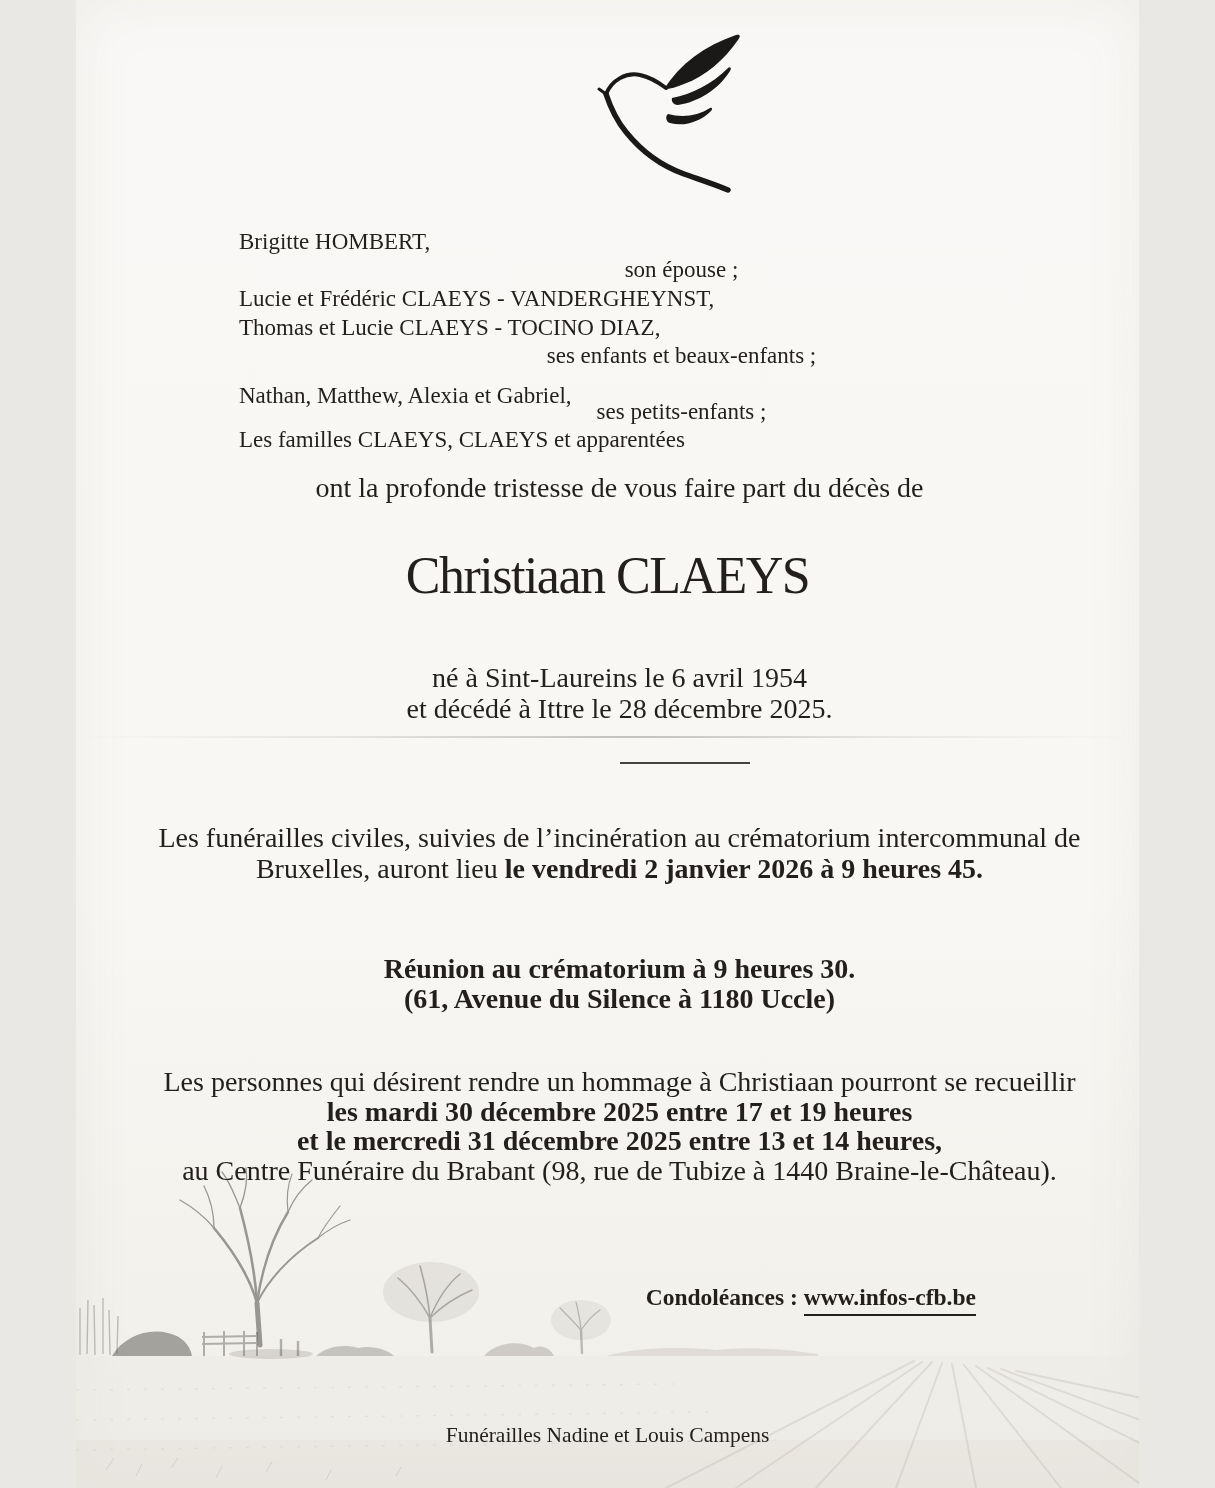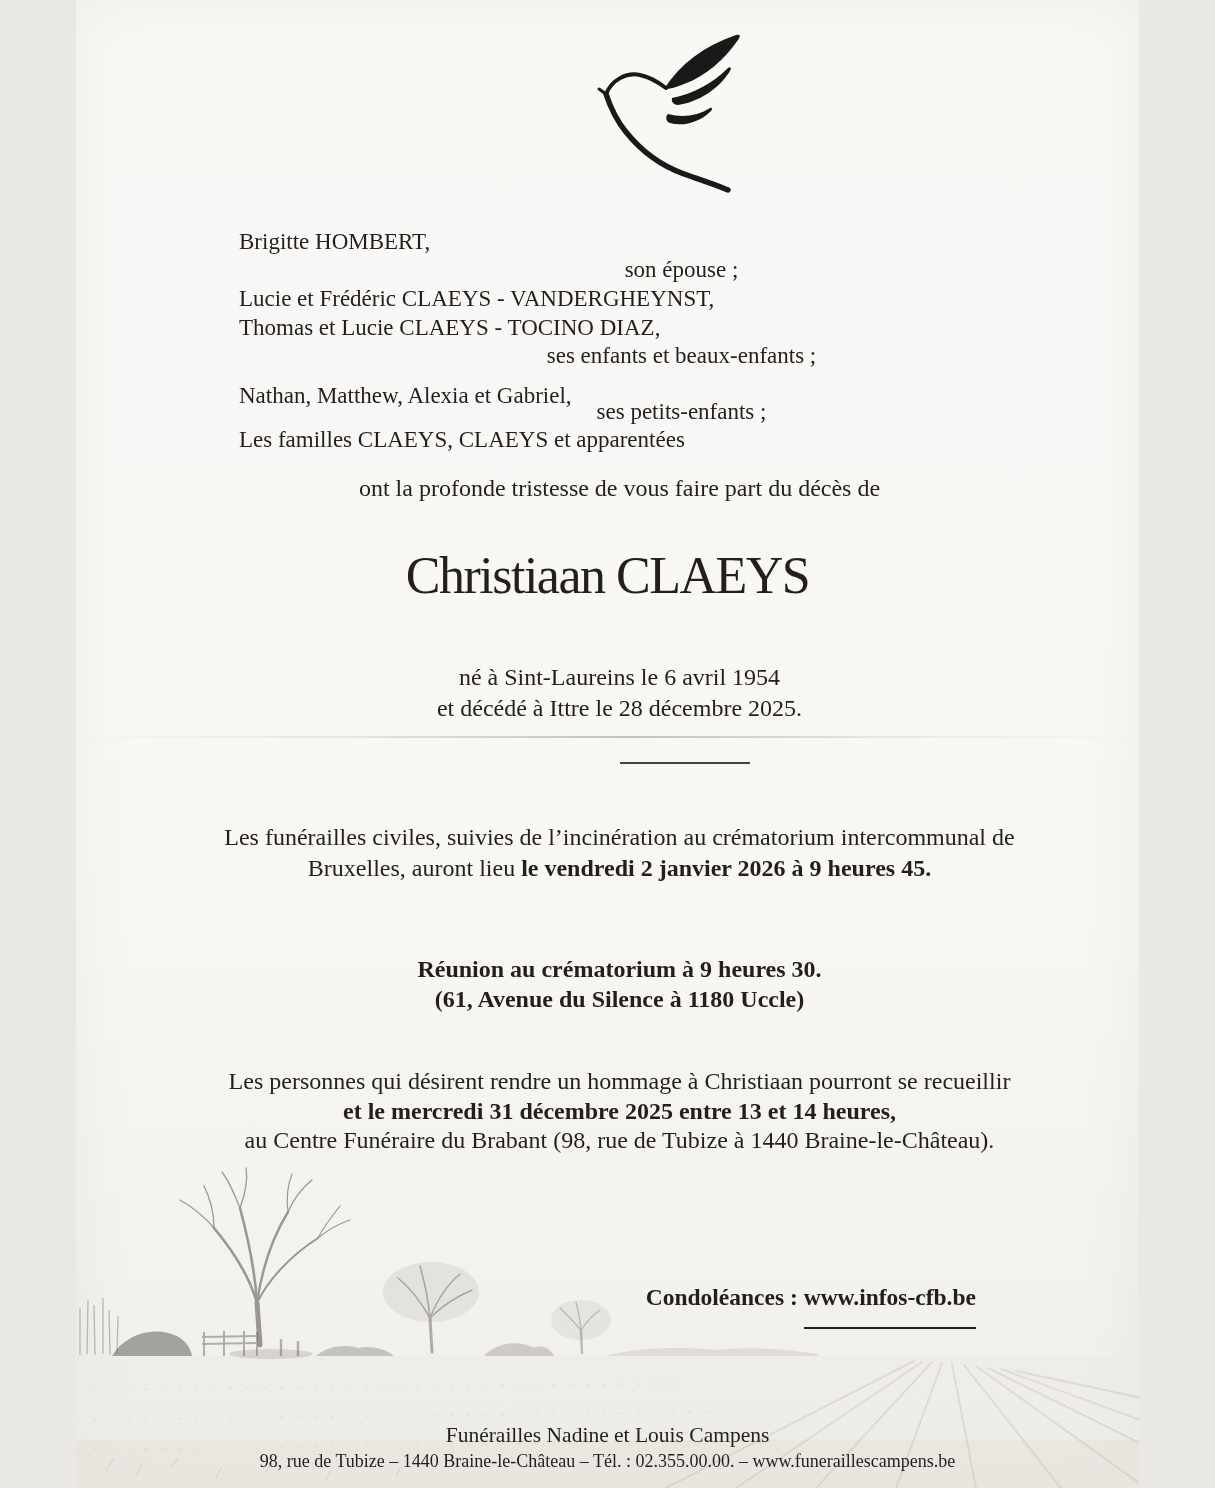--- a/index.html
+++ b/index.html
@@ -9,39 +9,39 @@
     width:1063px;height:1488px;
     margin:0 auto;
     background:linear-gradient(180deg,#f9f8f6 0%,#f8f7f4 60%,#f3f1ec 88%,#efede7 100%);
     font-family:"Liberation Serif", serif;
     color:#221f1c;
     overflow:hidden;
     box-shadow:inset 0 0 60px rgba(120,115,105,0.08);
   }
   .abs{position:absolute;}
   .center{left:0;right:0;text-align:center;}
-  .txt{font-size:24px;line-height:28px;padding-left:24px;}
+  .txt{font-size:28px;line-height:28px;padding-left:24px;}
   .b{font-weight:bold;}
   
   .mourners{left:163px;width:885px;top:229px;}
   .mline{position:absolute;left:0;width:100%;font-size:23px;white-space:nowrap;}
   .mleft{text-align:left;}
   .mright{text-align:center;}
   
   .deceased{font-size:52px;letter-spacing:-1.5px;line-height:56px;}
   
   .divider{left:544px;top:762px;width:130px;height:2px;background:#46443f;}
   
   .crease{left:0;right:0;top:736px;height:2px;
     background:linear-gradient(90deg,rgba(150,146,140,0) 0%,rgba(150,146,140,0.18) 25%,rgba(110,106,100,0.38) 52%,rgba(150,146,140,0.15) 78%,rgba(150,146,140,0) 100%);}
   .lh31{line-height:31px;}
   .lh30{line-height:30px;margin-top:21px;}
   .lh295{line-height:29.5px;}
   .condolences{right:163px;top:1284px;font-size:23.5px;font-weight:bold;white-space:nowrap;}
-  .condolences .url{border-bottom:2px solid #221f1c;padding-bottom:17px;}
+  .condolences .url{border-bottom:2px solid #221f1c;padding-bottom:4px;}
   .footer1{top:1422px;font-size:21.5px;line-height:26px;}
   .footer2{top:1450px;font-size:18px;line-height:22px;}
   svg{display:block;}
 </style>
 </head>
 <body>
 
 <div class="page">
 
   <svg class="abs" style="left:0;top:1140px;" width="1215" height="348" viewBox="0 0 1215 348" aria-hidden="true">
@@ -179,22 +179,22 @@
     <div><span style="white-space:pre-wrap">Bruxelles, auront lieu </span><span class="b">le vendredi 2 janvier 2026 à 9 heures 45.</span></div>
   </div>
 
   <div class="abs center txt lh30 b" style="top:933px">
     <div>Réunion au crématorium à 9 heures 30.</div>
     <div>(61, Avenue du Silence à 1180 Uccle)</div>
   </div>
 
   <div class="abs center txt lh295" style="top:1067px">
     <div>Les personnes qui désirent rendre un hommage à Christiaan pourront se recueillir</div>
+    <div class="b">les mardi 30 décembre 2025 entre 17 et 19 heures</div>
     <div class="b">et le mercredi 31 décembre 2025 entre 13 et 14 heures,</div>
     <div>au Centre Funéraire du Brabant (98, rue de Tubize à 1440 Braine-le-Château).</div>
   </div>
 
   <div class="abs condolences"><span style="white-space:pre-wrap">Condoléances : </span><span class="url">www.infos-cfb.be</span></div>
 
   <div class="abs center footer1">Funérailles Nadine et Louis Campens</div>
-  <div class="abs center footer2">98, rue de Tubize – 1440 Braine-le-Château – Tél. : 02.355.00.00. – www.funeraillescampens.be</div>
 
 </div>
 
 </body></html>

